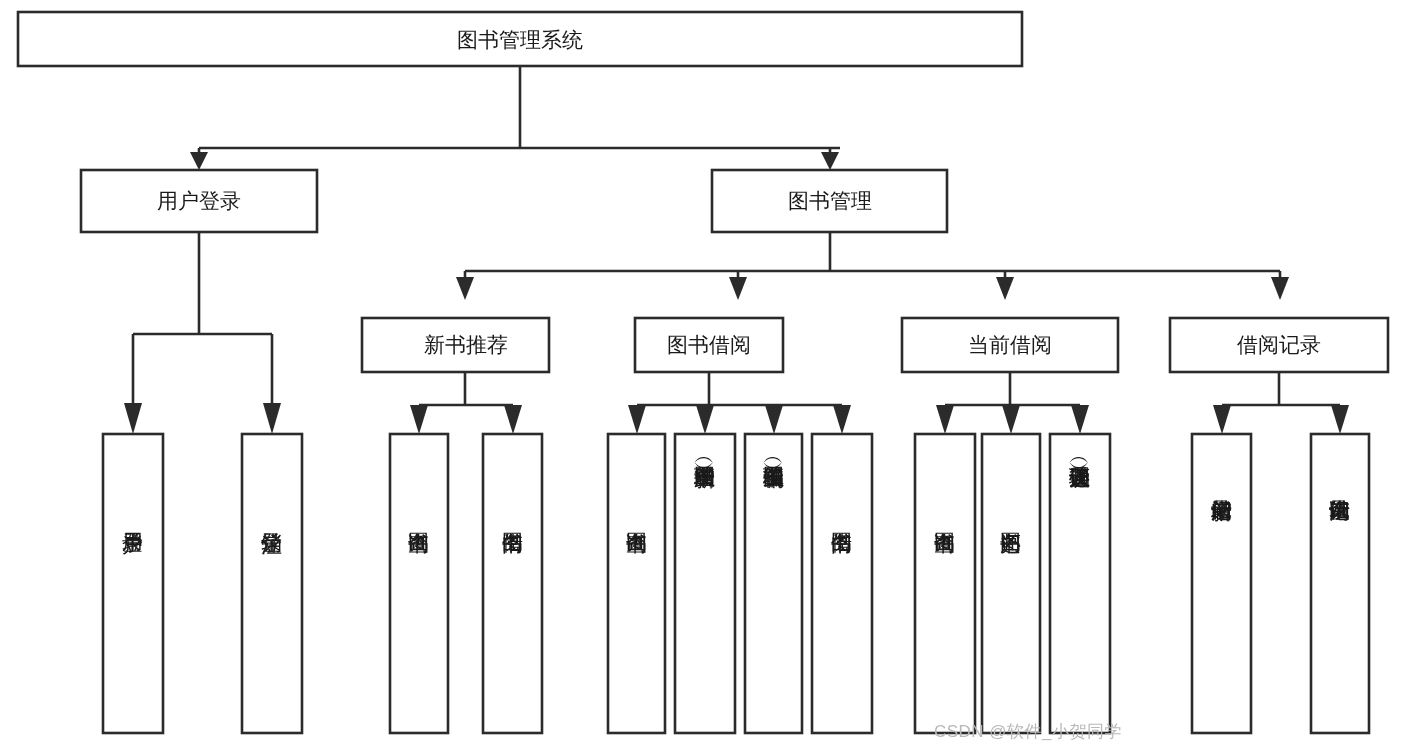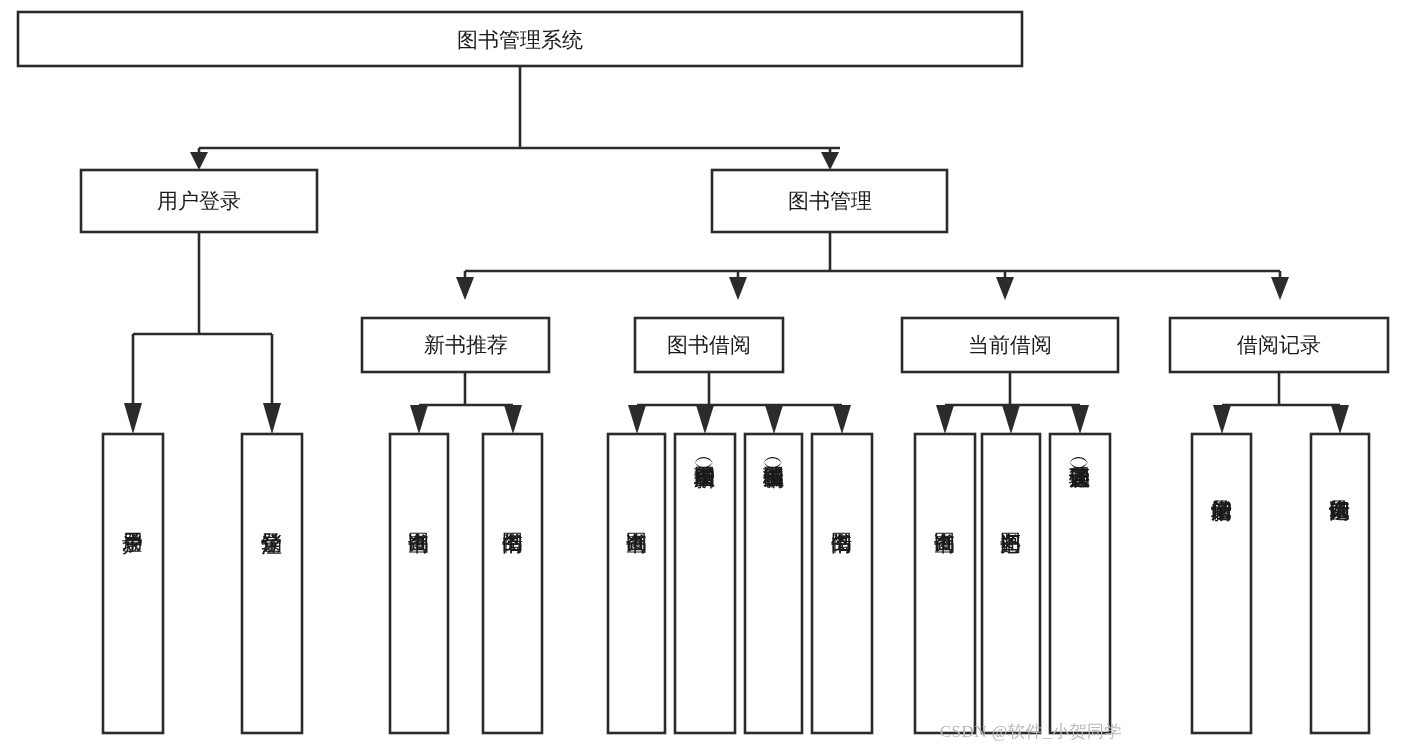--- a/index.html
+++ b/index.html
@@ -52,21 +52,21 @@
   .node-label-vert {
     fill: #1a1a1a;
     font-family: "Liberation Sans", "DejaVu Sans", sans-serif;
     font-size: 21px;
     text-anchor: middle;
   }
   .watermark {
     position: absolute;
     right: 8px;
     bottom: 4px;
-    font-family: Liberation Serif, serif;
+    font-family: Liberation Sans, sans-serif;
     font-size: 17px;
     color: #b8b8b8;
     white-space: nowrap;
     letter-spacing: 0.5px;
     user-select: none;
   }
 </style>
 </head>
 <body>
 

